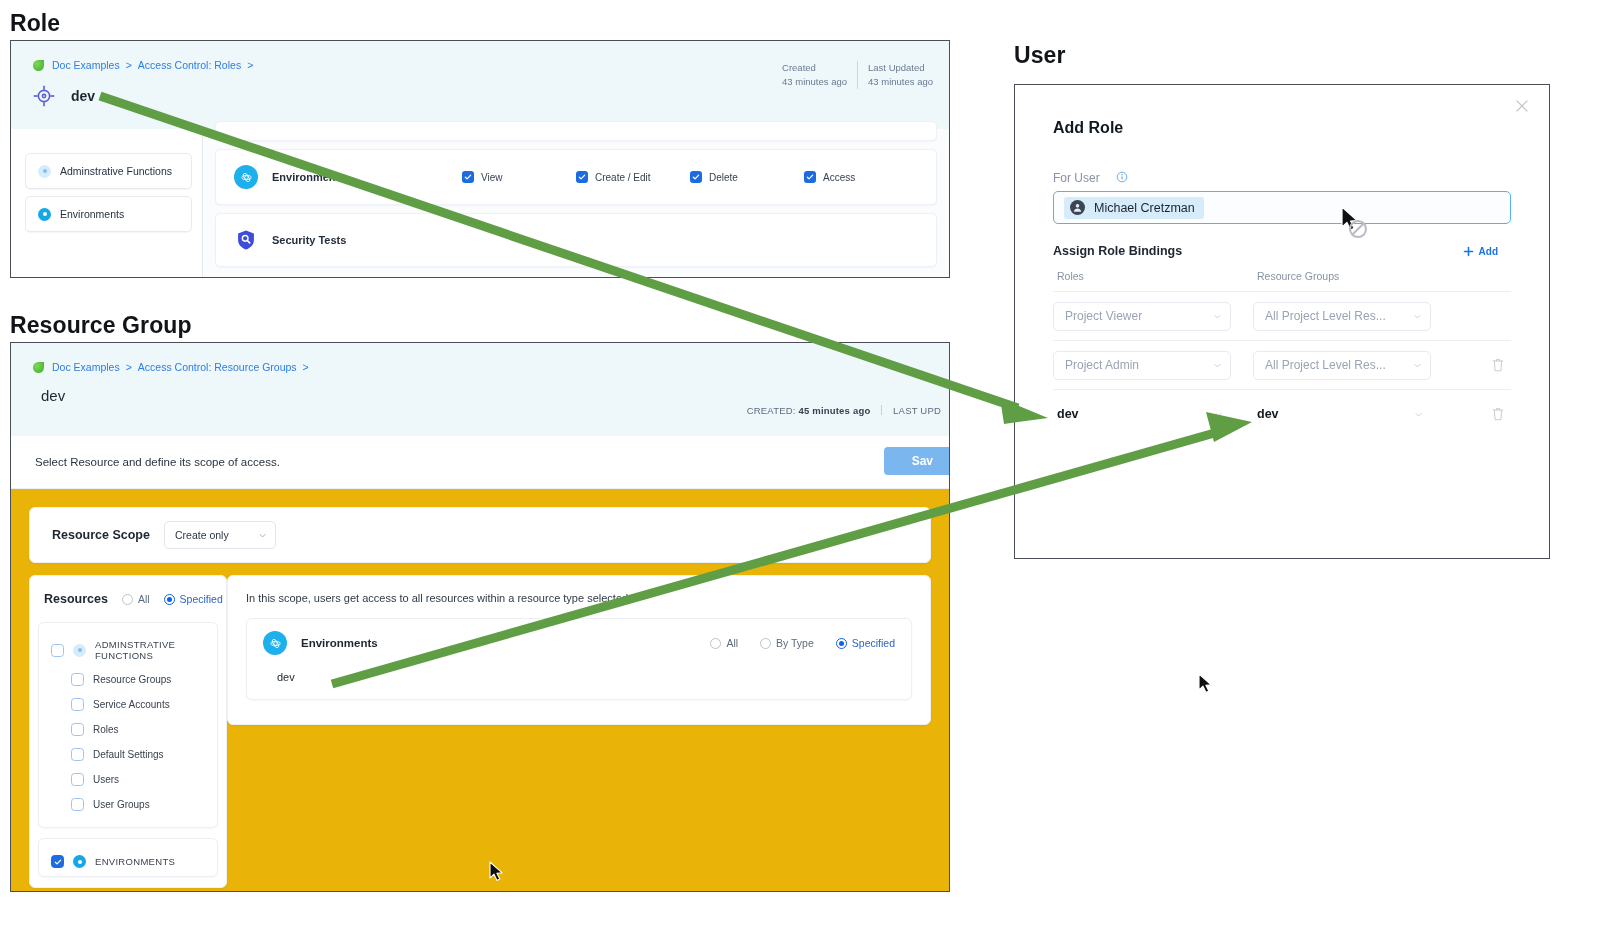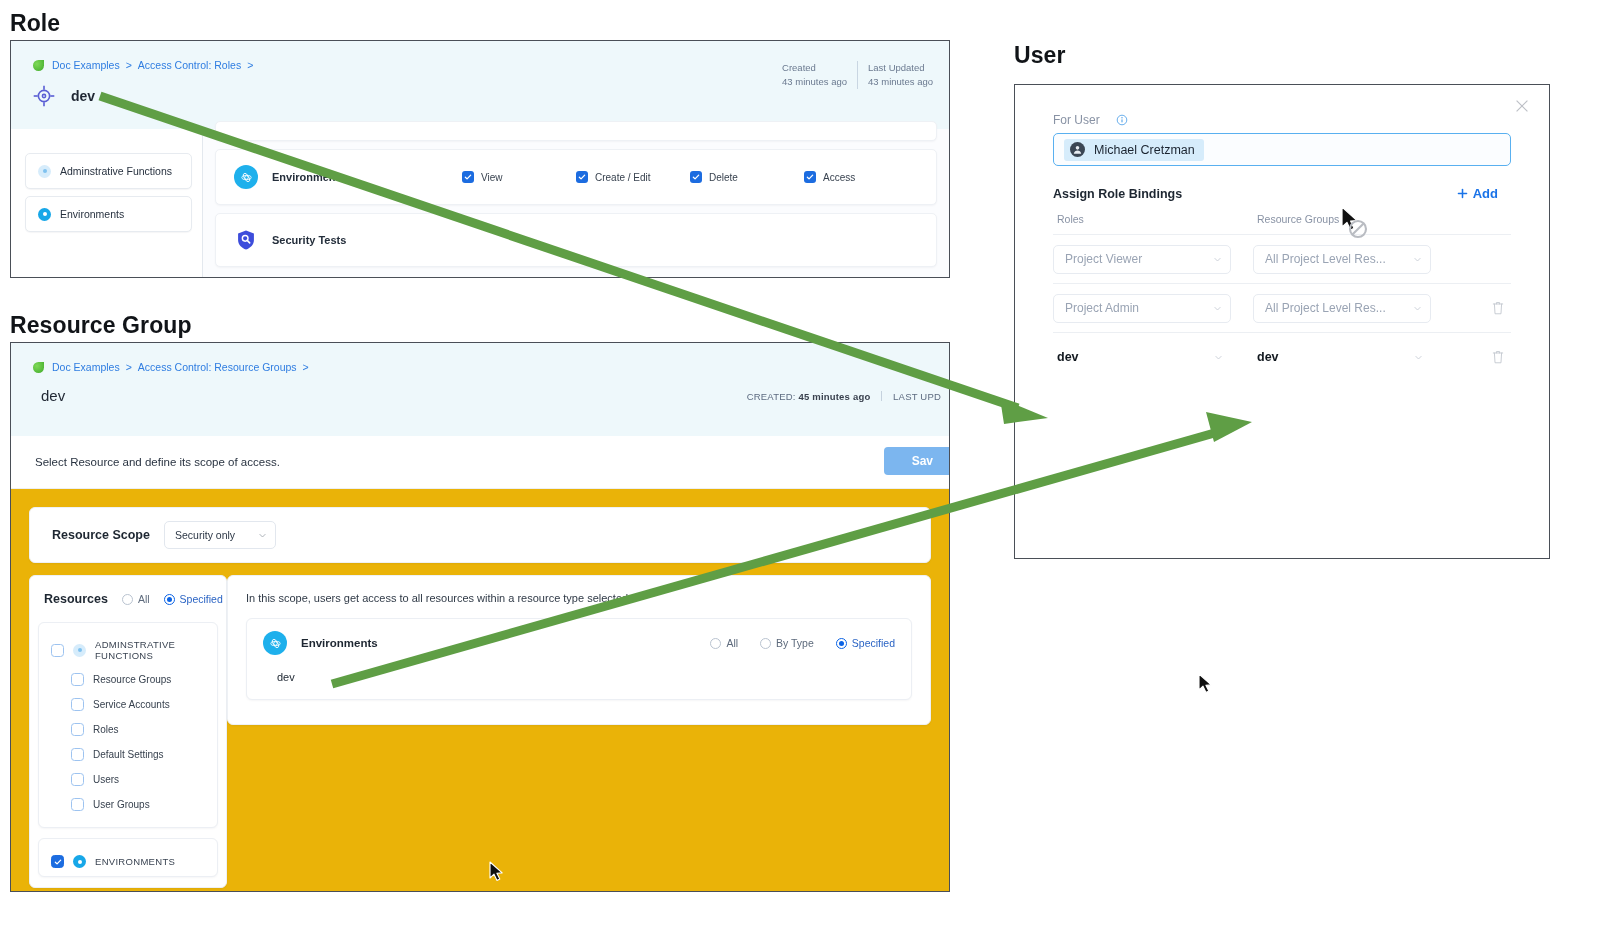--- a/index.html
+++ b/index.html
@@ -101,21 +101,21 @@
     width:12px;height:12px;border-radius:3px;background:#1c6ce0;
     display:flex;align-items:center;justify-content:center;flex:0 0 auto;
   }
   .cbx svg{display:block;}
 
   
   #rg-panel{left:10px;top:342px;width:940px;height:550px;}
   .rg-head{background:#eef8fb;height:93px;position:relative;}
   .rg-title{position:absolute;left:30px;top:44px;font-size:15px;color:#1f2733;}
   .rg-meta{
-    position:absolute;right:8px;top:48px;font-size:9.5px;color:#5d6b80;
+    position:absolute;right:8px;top:62px;font-size:9.5px;color:#5d6b80;
     letter-spacing:.2px;white-space:nowrap;
   }
   .rg-meta b{color:#39435180;color:#39414e;font-weight:700;}
   .rg-meta .vs{display:inline-block;width:1px;height:10px;background:#c5d2de;
     vertical-align:-1px;margin:0 8px;}
   .rg-sub{
     height:52px;background:#fff;border-bottom:1px solid #eceff3;
     display:flex;align-items:center;padding:0 0 0 24px;position:relative;
   }
   .rg-sub-txt{font-size:11.5px;color:#2a3442;}
@@ -179,40 +179,40 @@
   .env-card-head{height:48px;display:flex;align-items:center;padding:0 16px;}
   .env-card-head .nm{font-size:11.5px;font-weight:700;color:#1d2631;flex:1;}
   .env-radios{display:flex;gap:22px;align-items:center;}
   .env-card-body{padding:4px 16px 16px 30px;font-size:11px;color:#222b36;}
 
   
   #user-panel{left:1014px;top:84px;width:536px;height:475px;}
   .dlg{position:relative;height:100%;background:#fff;padding:28px 38px 0 38px;box-sizing:border-box;}
   .dlg-close{position:absolute;right:18px;top:12px;width:18px;height:18px;opacity:.45;}
   .dlg-title{font-size:16px;font-weight:700;color:#12181f;margin:6px 0 34px 0;}
-  .field-lbl{font-size:12px;color:#8892a4;display:flex;align-items:center;gap:16px;margin-bottom:6px;}
+  .field-lbl{font-size:12px;color:#8892a4;display:flex;align-items:flex-start;gap:16px;margin-bottom:6px;}
   .info-ico{width:12px;height:12px;flex:0 0 auto;}
   .user-input{
     height:31px;border:1px solid #59b0f0;border-radius:5px;background:#fbfdff;
     display:flex;align-items:center;padding:0 10px;
   }
   .chip{
     background:#d6ecfb;border-radius:3px;height:22px;display:flex;align-items:center;
     gap:9px;padding:0 9px 0 6px;font-size:12.5px;color:#1b2430;
   }
   .avatar{
     width:15px;height:15px;border-radius:50%;background:#3b4654;flex:0 0 auto;
     display:flex;align-items:center;justify-content:center;
   }
   .bind-row{
     display:flex;align-items:center;justify-content:space-between;
     margin:20px 13px 12px 0;
   }
   .bind-title{font-size:12.5px;font-weight:700;color:#1d2631;}
-  .add-link{font-size:13px;color:#1a73e8;font-weight:600;display:flex;align-items:center;gap:5px;}
+  .add-link{font-size:10px;color:#1a73e8;font-weight:600;display:flex;align-items:center;gap:5px;}
   .tbl{width:100%;}
   .tbl .th{display:flex;font-size:10.5px;color:#8892a4;padding:0 0 9px 0;}
   .tbl .th .c1{width:200px;padding-left:4px;}
   .tbl .th .c2{width:200px;}
   .tr{display:flex;align-items:center;border-top:1px solid #eceff3;height:48px;}
   .tr .c1{width:200px;display:flex;align-items:center;}
   .tr .c2{width:200px;display:flex;align-items:center;}
   .tr .c3{flex:1;display:flex;justify-content:flex-end;padding-right:6px;}
   .ghost-sel{
     border:1px solid #e7ebf1;border-radius:5px;height:29px;width:178px;
@@ -375,21 +375,21 @@
     <div class="rg-sub">
       <span class="rg-sub-txt">Select Resource and define its scope of access.</span>
       <button class="save-btn">Sav</button>
     </div>
 
     <div class="rg-body">
 
       <div class="scope-card">
         <span class="scope-lbl">Resource Scope</span>
         <span class="sel">
-          <span>Security only</span>
+          <span>Create only</span>
           <svg class="chev" viewBox="0 0 12 12">
               <path d="M2.5 4.5 L6 8 L9.5 4.5" fill="none" stroke="#5c6675" stroke-width="1.2" stroke-linecap="round"></path>
             </svg>
         </span>
       </div>
 
       <div class="rg-cols">
 
         <div class="res-panel">
           <div class="res-head">
@@ -495,20 +495,21 @@
 
   <div class="abs caption" style="left:1014px;top:42px;">User</div>
 
   <div class="panel abs" id="user-panel">
     <div class="dlg">
       <svg class="dlg-close" viewBox="0 0 20 20">
         <line x1="4" y1="4" x2="16" y2="16" stroke="#6b7280" stroke-width="1.3"></line>
         <line x1="16" y1="4" x2="4" y2="16" stroke="#6b7280" stroke-width="1.3"></line>
       </svg>
 
+      <div class="dlg-title">Add Role</div>
 
       <div class="field-lbl">
         <span>For User</span>
         <svg class="info-ico" viewBox="0 0 16 16">
           <circle cx="8" cy="8" r="6.4" fill="none" stroke="#4a9ee8" stroke-width="1.1"></circle>
           <circle cx="8" cy="5" r=".9" fill="#4a9ee8"></circle>
           <rect x="7.3" y="6.9" width="1.4" height="4.5" rx=".6" fill="#4a9ee8"></rect>
         </svg>
       </div>
 

